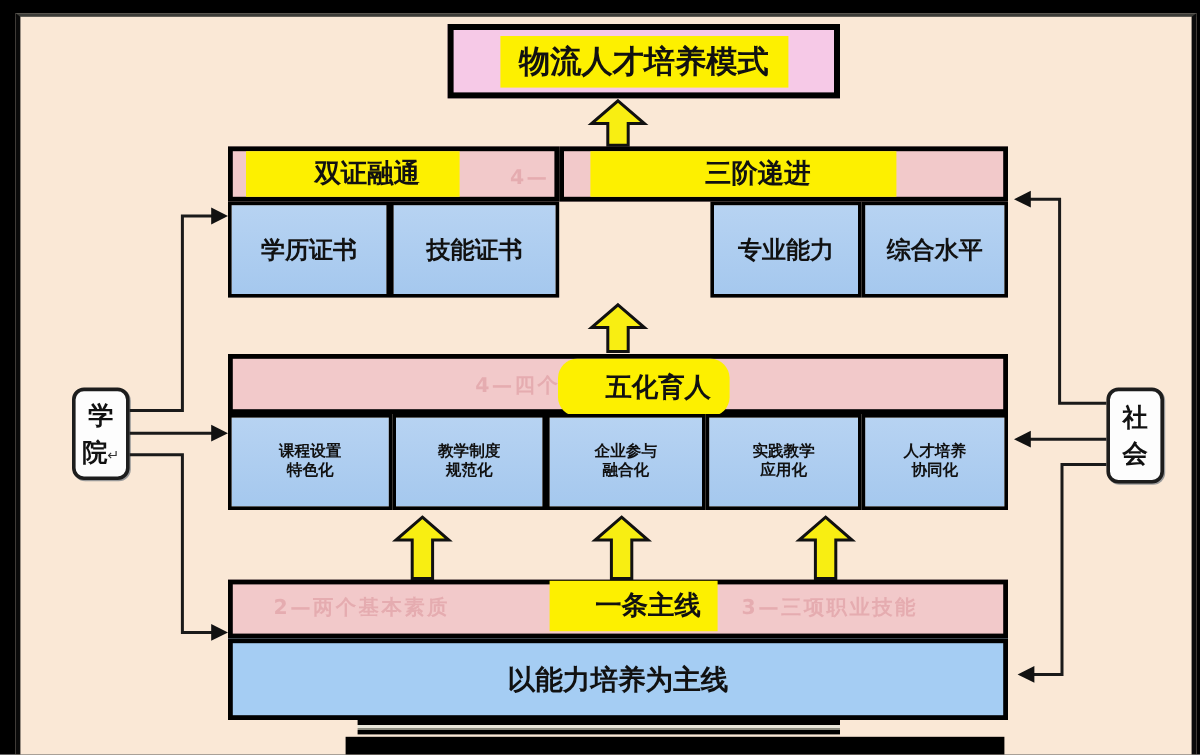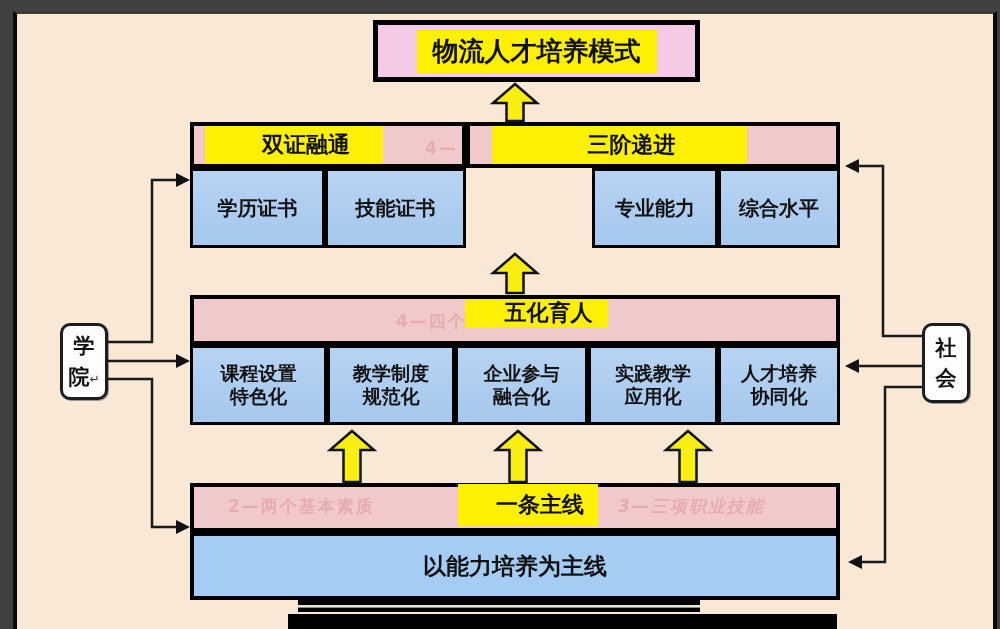--- a/index.html
+++ b/index.html
@@ -1,20 +1,20 @@
 <!DOCTYPE html>
 <html><head>
 <meta charset="utf-8">
 <style>
   * { box-sizing: border-box; margin: 0; padding: 0; }
   html,body { background:#ffffff; }
   body { font-family: "DejaVu Sans", "Liberation Sans", sans-serif; }
   #stage {
     position: relative; width: 1000px; height: 629px;
-    background: #404040; overflow: hidden;
+    background: #000000; overflow: hidden;
   }
   .frame {
     position: absolute; left: 13px; top: 11px; width: 984px; height: 618px;
     background: #fae8d6;
     border-left: 4px solid #0a0a0a;
     border-top: 3px solid #3c3c38;
     border-right: 4px solid #0a0a0a;
   }
   .abs { position: absolute; }
   .title-box {
@@ -34,21 +34,21 @@
     font-weight: bold; color: #111; font-size: 22px; white-space: nowrap; padding-left: 24px;
   }
   .blue-box {
     background: linear-gradient(180deg,#b7d3f2 0%, #a5c8ee 100%);
     border: 3px solid #000;
     display: flex; flex-direction: column; align-items: center; justify-content: center;
     font-weight: bold; color: #111; text-align: center;
   }
   .blue-box .l1, .blue-box .l2 { line-height: 1.2; }
   .fs20 { font-size: 20px; font-family: Liberation Mono, monospace; }
-  .fs19 { font-size: 19px; }
+  .fs19 { font-size: 13px; }
   .body-blue {
     background: #a5cdf3; border: 4px solid #000;
     display: flex; align-items: center; justify-content: center;
     font-size: 23px; font-weight: bold; color: #111;
   }
   .watermark {
     position: absolute; color: #dc959b; opacity: 0.55;
     font-weight: bold; font-size: 17px; letter-spacing: 2px; white-space: nowrap;
   }
   .side-node {
@@ -90,21 +90,21 @@
     </div>
   <div class="abs blue-box fs20" style="left:592px; top:168px; width:126px; height:80px;">
     <span>专业能力</span>
     </div>
   <div class="abs blue-box fs20" style="left:718px; top:168px; width:122px; height:80px;">
     <span>综合水平</span>
     </div>
 
   <div class="abs pink-header" style="left:190px; top:295px; width:650px; height:50px;"></div>
   <div class="watermark" style="left:396px; top:310px;">4—四个</div>
-  <div class="abs yellow-label" style="left:465px; top:299px; width:143px; height:28px;">五化育人</div>
+  <div class="abs yellow-label" style="left:465px; top:299px; width:143px; height:48px;border-radius:16px;">五化育人</div>
 
   <div class="abs blue-box fs19" style="left:190px; top:345px; width:137px; height:80px;">
     <span class="l1">课程设置</span>
     <span class="l2">特色化</span>
     </div>
   <div class="abs blue-box fs19" style="left:327px; top:345px; width:128px; height:80px;">
     <span class="l1">教学制度</span>
     <span class="l2">规范化</span>
     </div>
   <div class="abs blue-box fs19" style="left:588px; top:345px; width:130px; height:80px;">
@@ -115,21 +115,21 @@
     <span class="l1">企业参与</span>
     <span class="l2">融合化</span>
     </div>
   <div class="abs blue-box fs19" style="left:718px; top:345px; width:122px; height:80px;">
     <span class="l1">人才培养</span>
     <span class="l2">协同化</span>
     </div>
 
   <div class="abs pink-header" style="left:190px; top:483px; width:650px; height:49px;"></div>
   <div class="watermark" style="left:228px; top:495px;">2—两个基本素质</div>
-  <div class="watermark" style="left:618px; top:495px;font-style:italic;">3—三项职业技能</div>
+  <div class="watermark" style="left:618px; top:495px;">3—三项职业技能</div>
   <div class="abs body-blue" style="left:190px; top:532px; width:650px; height:68px;">
     <span>以能力培养为主线</span>
     </div>
   <div class="abs yellow-label" style="left:458px; top:484px; width:140px; height:42px;">一条主线</div>
 
   <div class="abs side-node" style="left:60px; top:323px; width:48px; height:77px;">
     <span>学</span>
     <span><span>院</span><span class="ret-mark">↵</span></span>
   </div>
   <div class="abs side-node" style="left:922px; top:323px; width:48px; height:80px;">

